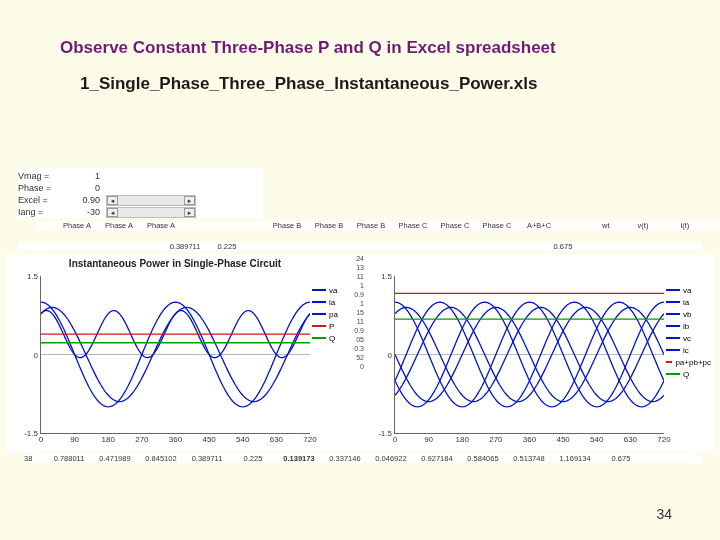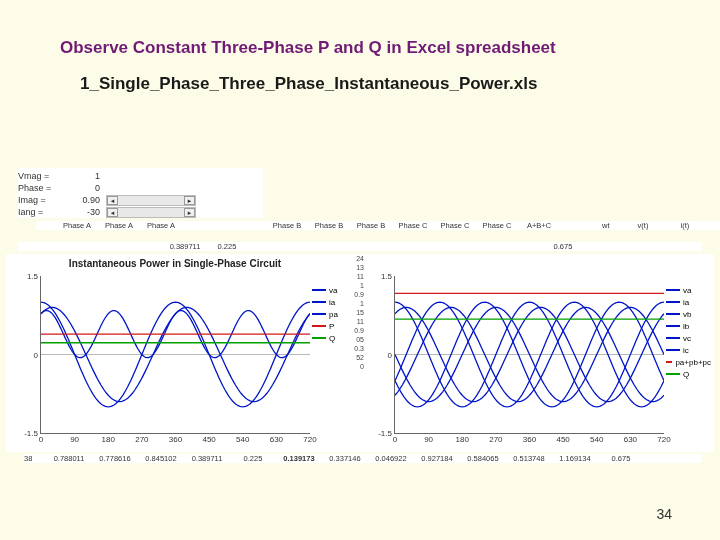--- a/index.html
+++ b/index.html
@@ -170,21 +170,21 @@
 <div class="controls" id="controls">
     <div class="crow">
       <span class="clabel">Vmag =</span>
       <span class="cval">1</span>
     </div>
     <div class="crow">
       <span class="clabel">Phase =</span>
       <span class="cval">0</span>
     </div>
     <div class="crow">
-      <span class="clabel">Imag =</span>
+      <span class="clabel">Excel =</span>
       <span class="cval">0.90</span>
       <span class="scroller">
         <span class="arrow">◂</span>
         <span class="track"></span>
         <span class="arrow">▸</span>
       </span>
     </div>
     <div class="crow">
       <span class="clabel">Iang =</span>
       <span class="cval">-30</span>
@@ -360,21 +360,21 @@
     <div>0.9</div>
     <div>05</div>
     <div>0.3</div>
     <div>52</div>
     <div>0</div>
   </div>
 
 <div class="botdata" id="brow">
     <span class="dcell wt" style="width: 22px;">38</span>
     <span class="dcell " style="width: 46px;">0.788011</span>
-    <span class="dcell " style="width: 46px;">0.778616</span>
+    <span class="dcell " style="width: 46px;">0.471989</span>
     <span class="dcell " style="width: 46px;">0.845102</span>
     <span class="dcell " style="width: 46px;">0.389711</span>
     <span class="dcell " style="width: 46px;">0.225</span>
     <span class="dcell " style="width: 46px; font-weight: bold;">0.139173</span>
     <span class="dcell " style="width: 46px;">0.337146</span>
     <span class="dcell " style="width: 46px;">0.046922</span>
     <span class="dcell " style="width: 46px;">0.927184</span>
     <span class="dcell " style="width: 46px;">0.584065</span>
     <span class="dcell " style="width: 46px;">0.513748</span>
     <span class="dcell " style="width: 46px;">1.169134</span>

